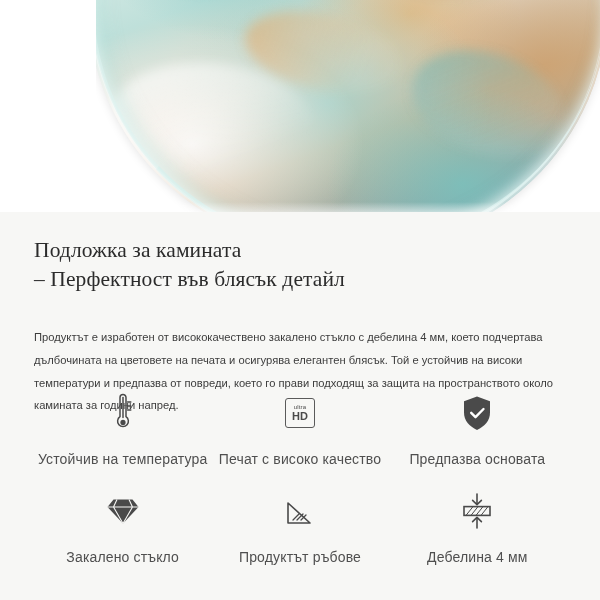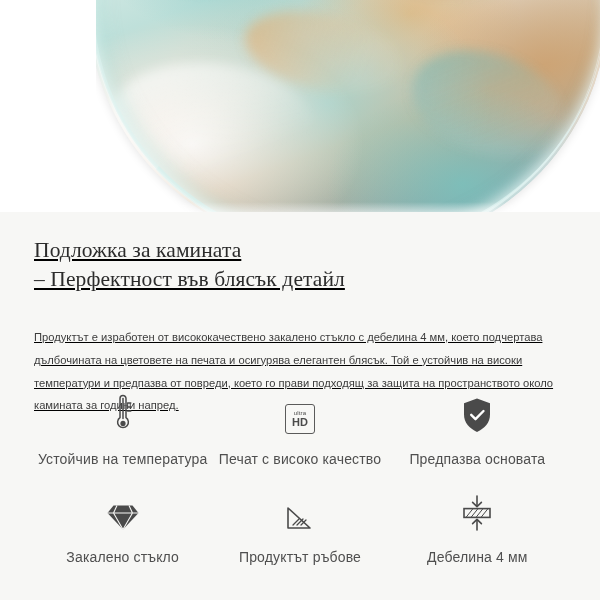--- a/index.html
+++ b/index.html
@@ -99,21 +99,20 @@
     background: linear-gradient(to bottom, rgba(255,255,255,0), #ffffff 70%);
   }
 
   
   .card {
     position: absolute;
     left: 0; top: 212px;
     width: 600px; height: 388px;
     background: #f7f7f5;
     padding: 24px 34px 0 34px;
-    text-decoration: underline;
   }
   .headline {
     margin: 0;
     color: #2b2b2b;
     font-family: "Liberation Serif", serif;
     font-size: 21.5px;
     line-height: 1.34;
     font-weight: 400;
     letter-spacing: .1px;
   }
@@ -139,21 +138,21 @@
   }
   .feature {
     display: flex;
     flex-direction: column;
     align-items: center;
     text-align: center;
   }
   .feature .ico {
     height: 42px;
     display: flex;
-    align-items: flex-end;
+    align-items: center;
     justify-content: center;
     color: #4a4a4a;
   }
   .feature .cap {
     margin-top: 17px;
     font-size: 14px;
     color: #4f4f4f;
     letter-spacing: .15px;
     line-height: 1.2;
   }

